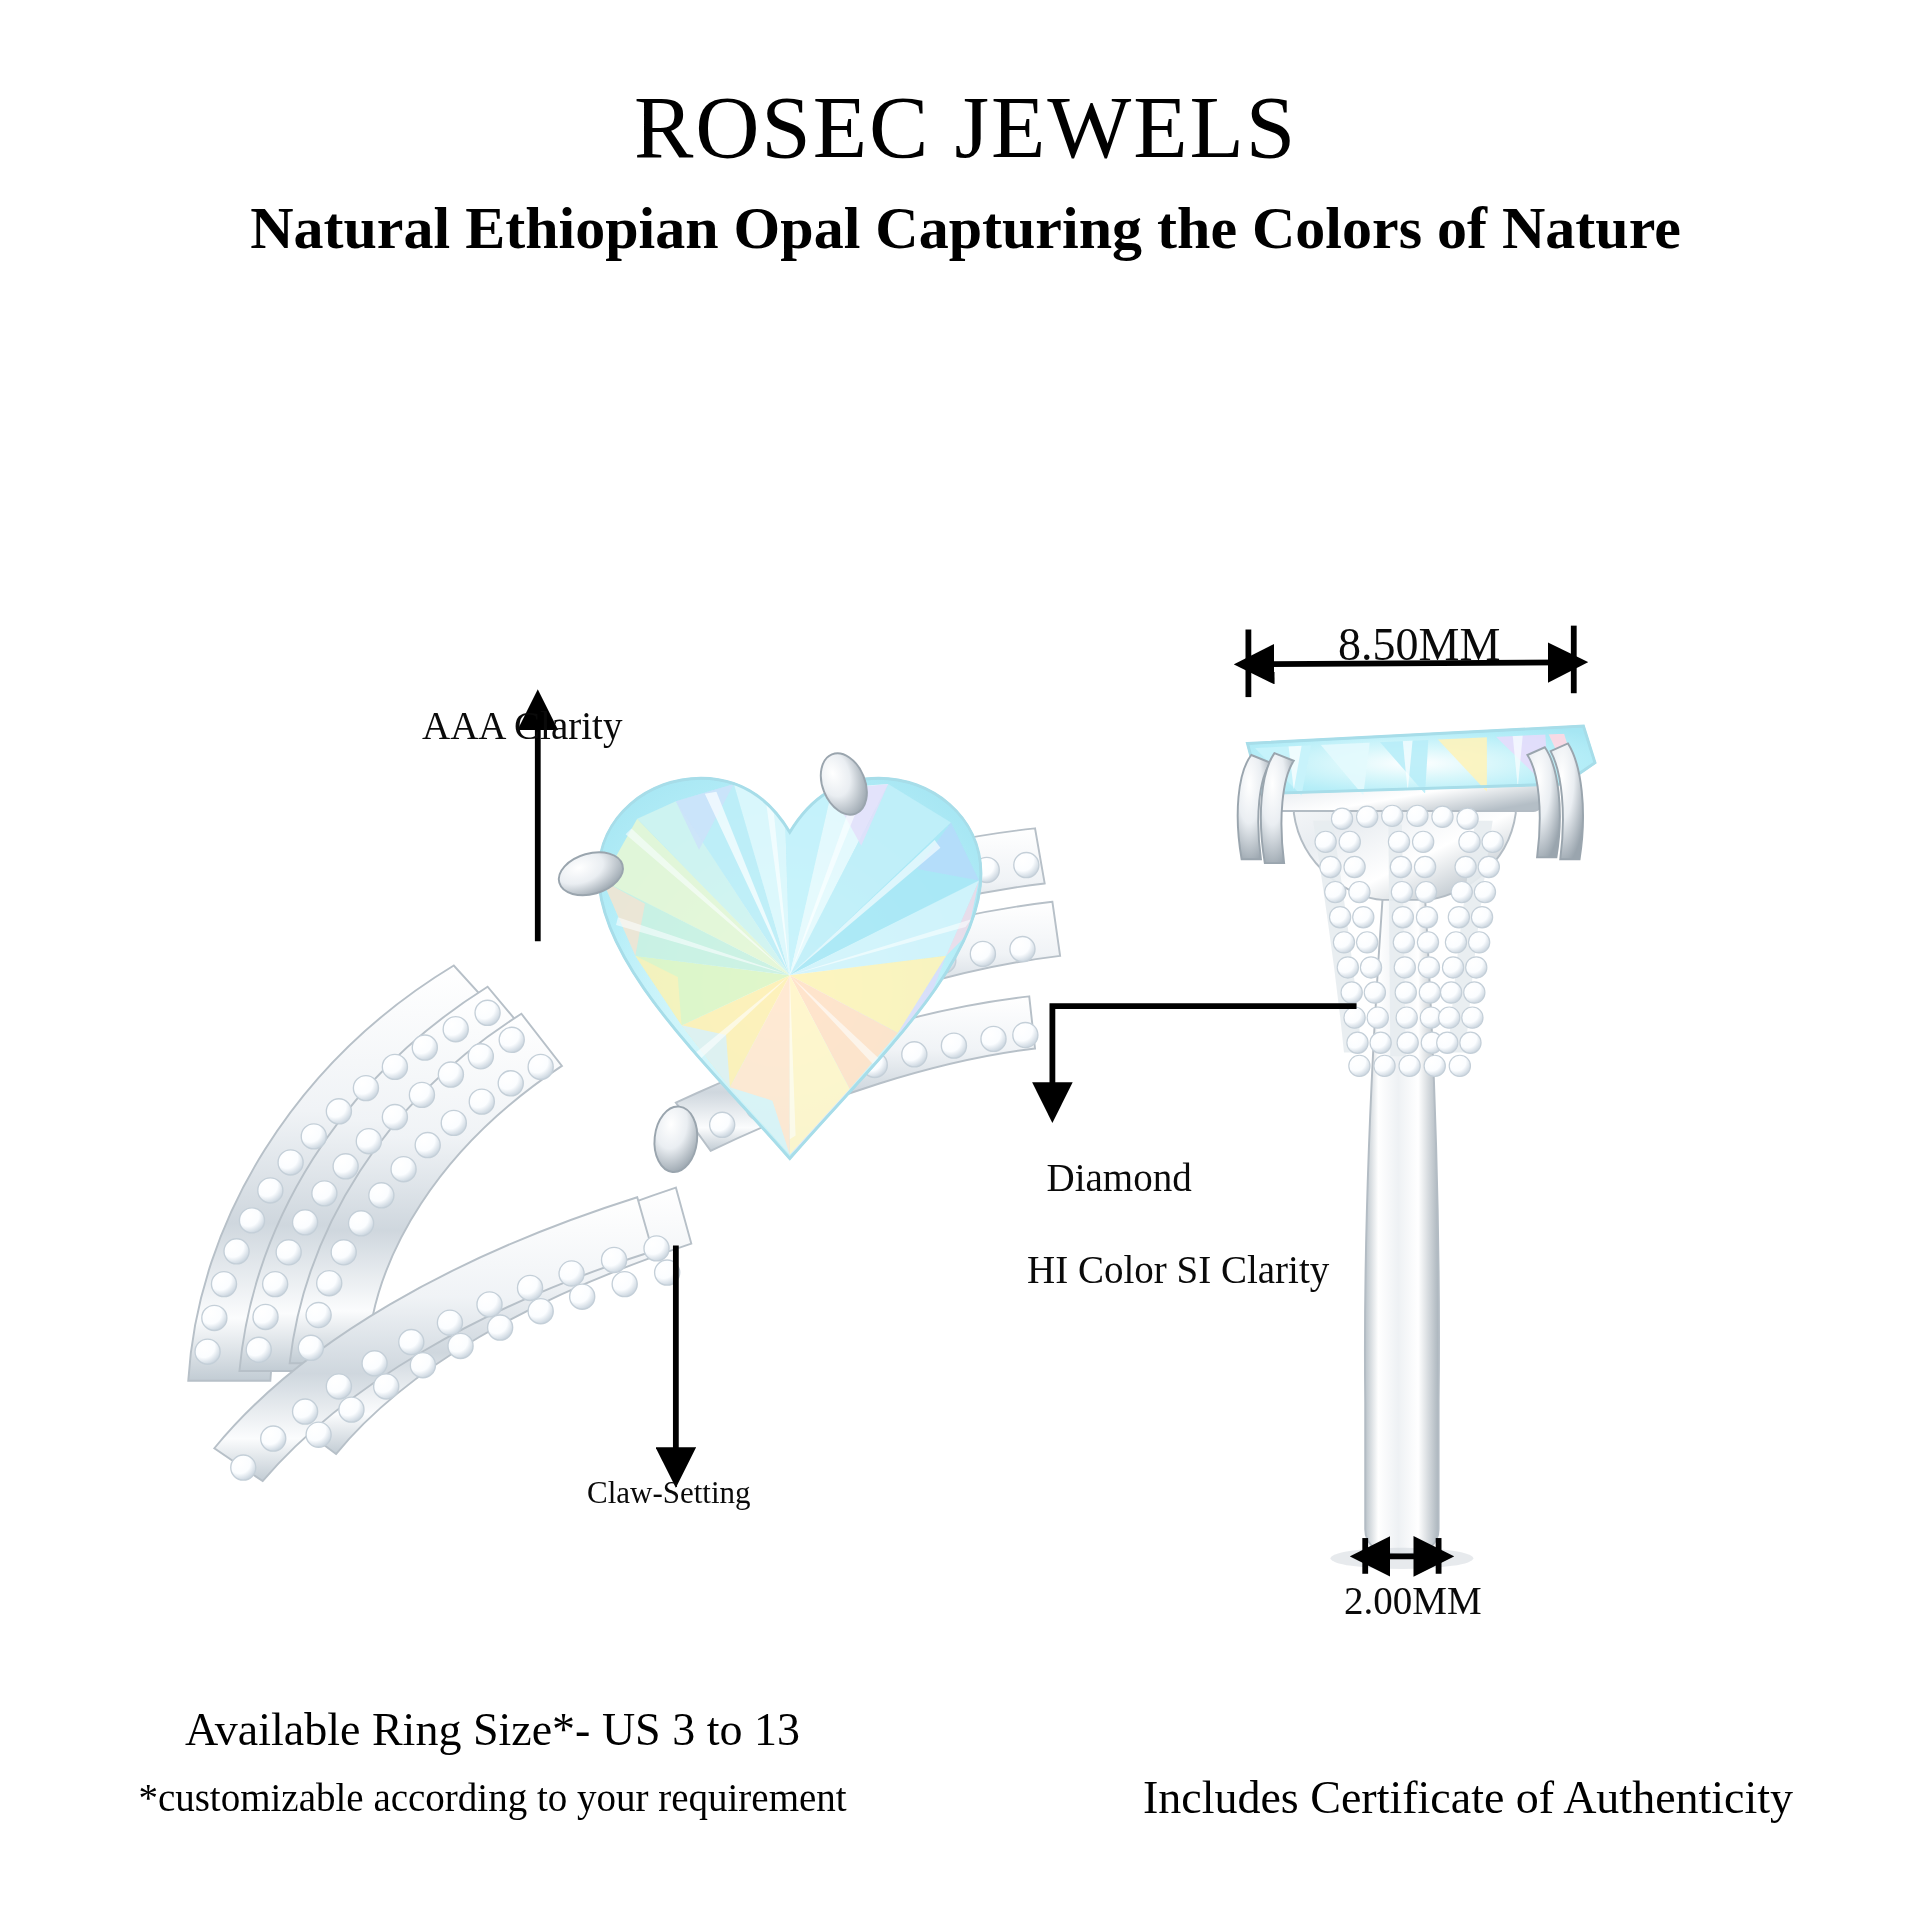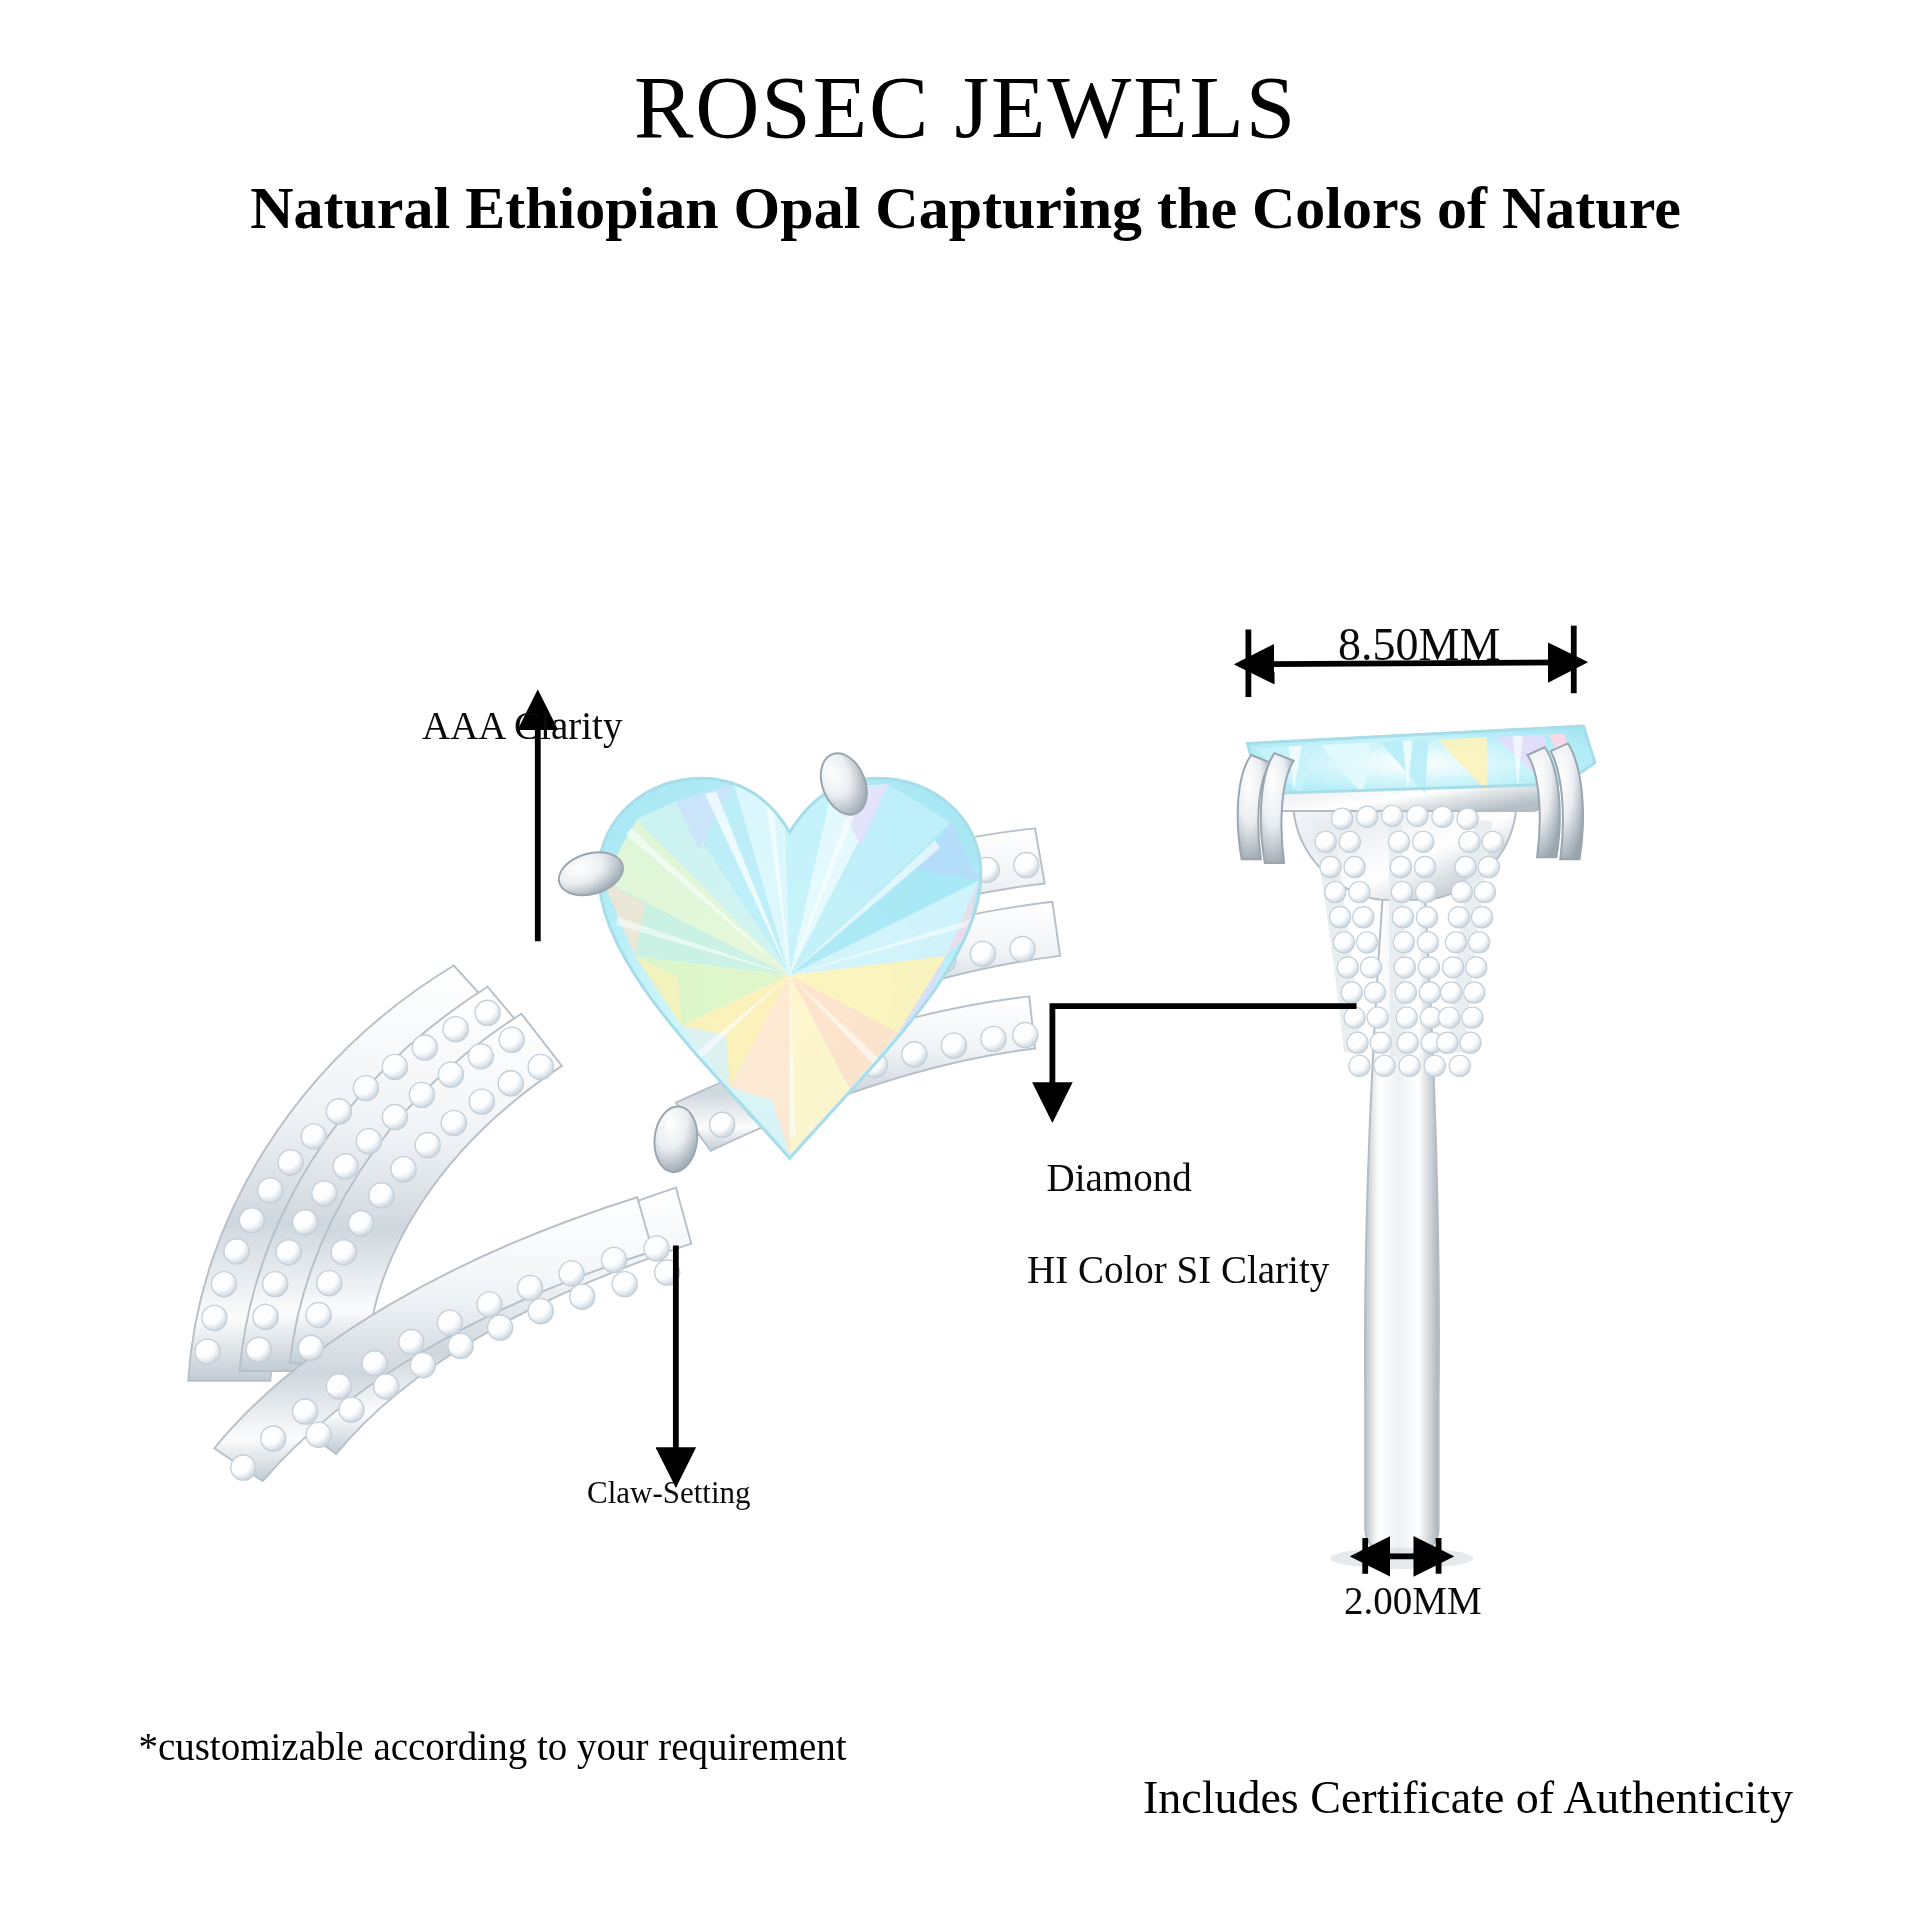--- a/index.html
+++ b/index.html
@@ -19,21 +19,21 @@
   
   #header {
     position: absolute;
     top: 0;
     left: 0;
     width: 1931px;
     text-align: center;
   }
   #brand-title {
     margin: 0;
-    padding-top: 63px;
+    padding-top: 83px;
     font-size: 89px;
     line-height: 1.0;
     letter-spacing: 1.9px;
     font-weight: 400;
     font-family: "Liberation Serif", "DejaVu Serif", serif;
   }
   #tagline {
     margin: 0;
     padding-top: 25px;
     font-size: 60px;
@@ -514,17 +514,18 @@
 
 <div class="abs-text" id="diamond-callout">
   <span>Diamond</span>
   <span class="ln2">HI Color SI Clarity</span>
 </div>
 
 <div class="abs-text" id="dim-top-label">8.50MM</div>
 <div class="abs-text" id="dim-bottom-label">2.00MM</div>
 
 <div id="footer-left">
+  <div id="ring-size-line">Available Ring Size*- US 3 to 13</div>
   <div id="custom-note-line">*customizable according to your requirement</div>
 </div>
 
 <div id="footer-right">Includes Certificate of Authenticity</div>
 
 
 </body></html>

